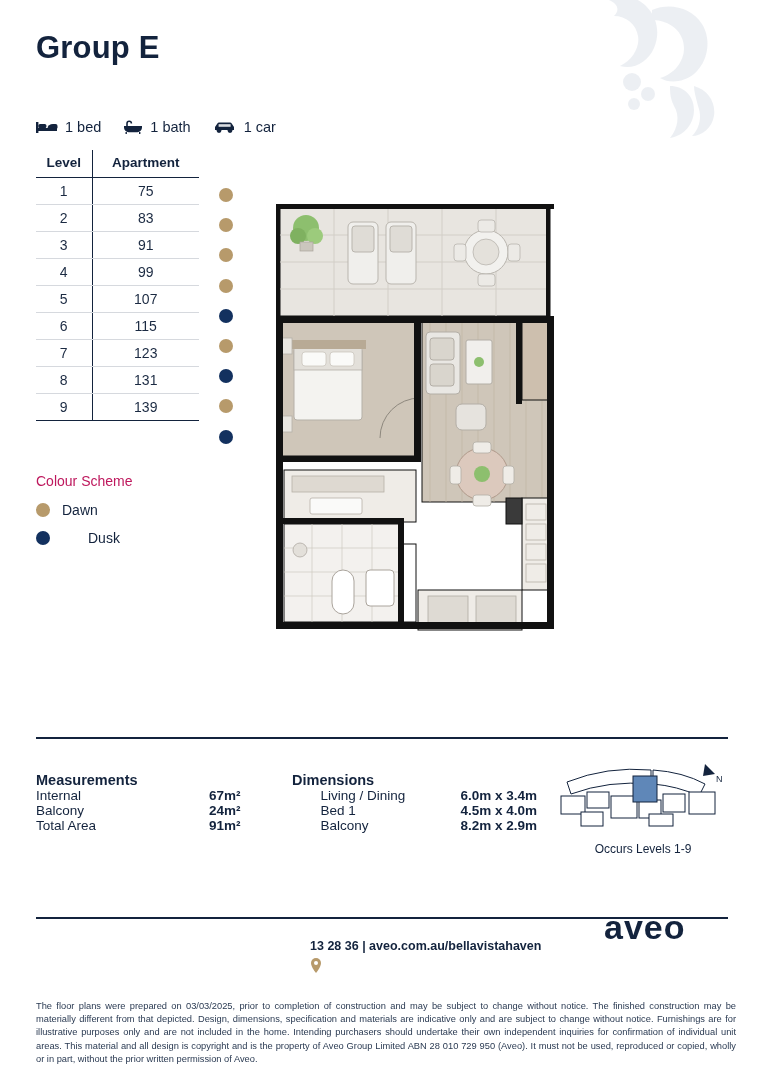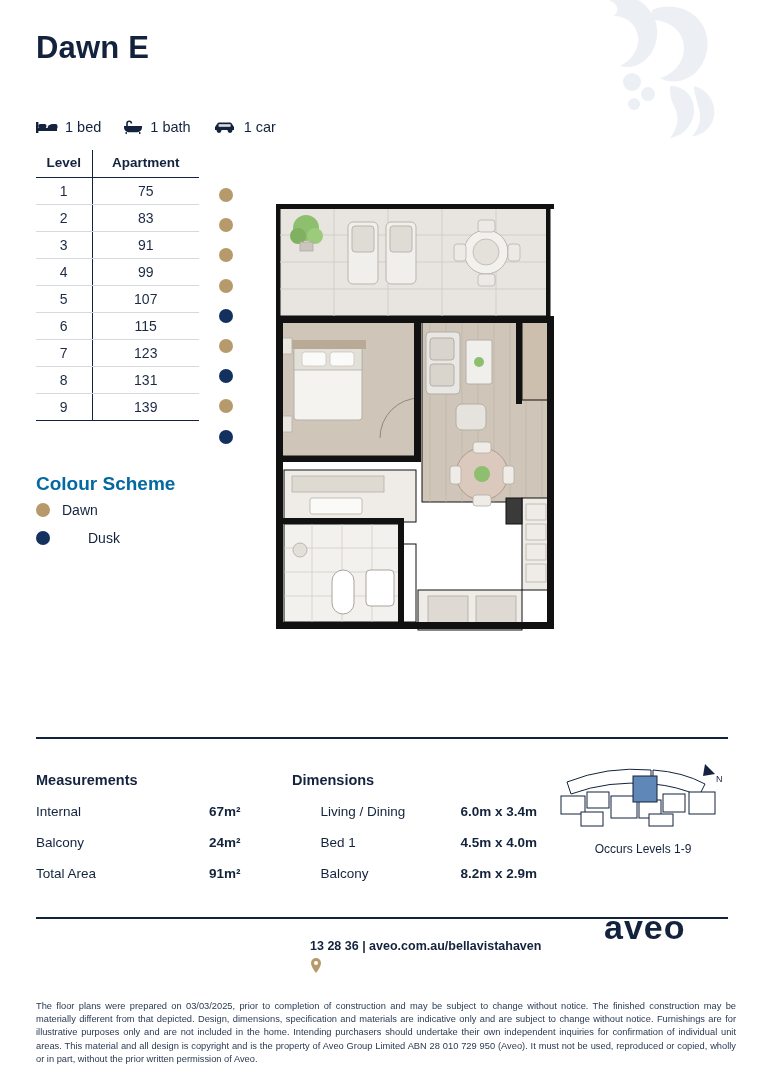--- a/index.html
+++ b/index.html
@@ -61,21 +61,21 @@
   .dotcell {
     position: absolute; left: 183px;
     width: 14px; height: 14px; border-radius: 50%;
   }
   .dot-dawn { background: #b79a6b; }
   .dot-dusk { background: #13315f; }
 
   
   .cs-title {
     position: absolute; left: 36px; top: 473px;
-    font-size: 19px; font-weight: 700; color: #0369a1;
+    font-size: 14px; font-weight: 400; color: #be185d;
   }
   .cs-item {
     position: absolute; left: 36px;
     display: flex; align-items: center; gap: 12px;
     font-size: 14px; color: #13233d;
   }
   .cs-item .sw { width: 14px; height: 14px; border-radius: 50%; }
   #cs0 { top: 502px; }
   #cs1 { top: 530px; gap: 38px; }
 
@@ -90,21 +90,21 @@
     position: absolute; left: 36px; width: 692px; height: 2px; background: #13233d;
   }
   #hr1 { top: 737px; }
   #hr2 { top: 917px; }
 
   .sec-title { font-size: 14.5px; font-weight: 700; color: #13233d; }
   .meas { position: absolute; left: 36px; top: 772px; width: 235px; }
   .dims { position: absolute; left: 292px; top: 772px; width: 245px; }
   .row {
     display: flex; justify-content: space-between;
-    font-size: 13.5px; margin-top: 16px; color: #13233d;
+    font-size: 13.5px; color: #13233d;
   }
   .row .v { font-weight: 700; }
   .meas .row .v { width: 62px; text-align: left; }
   .dims .row { justify-content: flex-end; }
   .dims .row .k { width: 140px; }
   .dims .row .v { font-weight: 700; }
 
   .keyplan { position: absolute; left: 553px; top: 762px; width: 180px; }
   .keyplan .occurs {
     text-align: center; font-size: 12px; margin-top: 8px; color: #13233d;
@@ -135,21 +135,21 @@
       <path d="M35 10 C48 4 62 6 72 16 C84 28 86 44 80 58 C74 72 60 80 46 76 C58 70 66 58 64 46 C62 34 52 26 40 26 C46 20 44 14 35 10 Z"></path>
       <path d="M78 20 C96 12 118 18 128 34 C138 50 134 72 120 84 C110 92 96 94 86 88 C100 84 110 72 110 58 C110 42 96 30 78 30 Z"></path>
       <ellipse cx="58" cy="92" rx="9" ry="9"></ellipse>
       <ellipse cx="74" cy="104" rx="7" ry="7"></ellipse>
       <ellipse cx="60" cy="114" rx="6" ry="6"></ellipse>
       <path d="M96 96 C110 96 120 106 120 120 C120 134 110 146 96 148 C104 138 106 126 100 116 C96 108 96 102 96 96 Z"></path>
       <path d="M120 96 C134 100 142 112 140 126 C138 138 128 146 118 146 C126 138 128 126 124 116 C122 108 120 102 120 96 Z"></path>
     </g>
   </svg>
 
-  <div class="title">Dawn E</div>
+  <div class="title">Group E</div>
 
   <div class="specs">
     <div class="spec">
       <span>
         <svg width="22" height="14" viewBox="0 0 22 14">
           <rect x="0" y="2" width="2.4" height="11" fill="#13233d"></rect>
           <rect x="0" y="8" width="21" height="3" fill="#13233d"></rect>
           <rect x="2.4" y="4" width="8" height="4.2" rx="1.6" fill="#13233d"></rect>
           <path d="M11.5 8.2 a5.5 4.2 0 0 1 5.5 -4.2 h2.5 a2 2 0 0 1 2 2 v2.2 z" fill="#13233d"></path>
         </svg>

